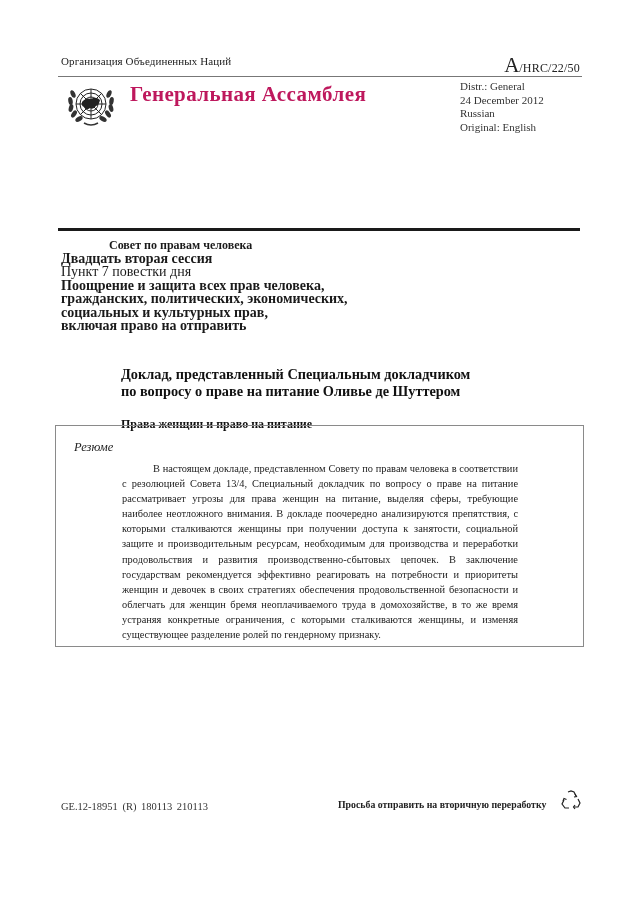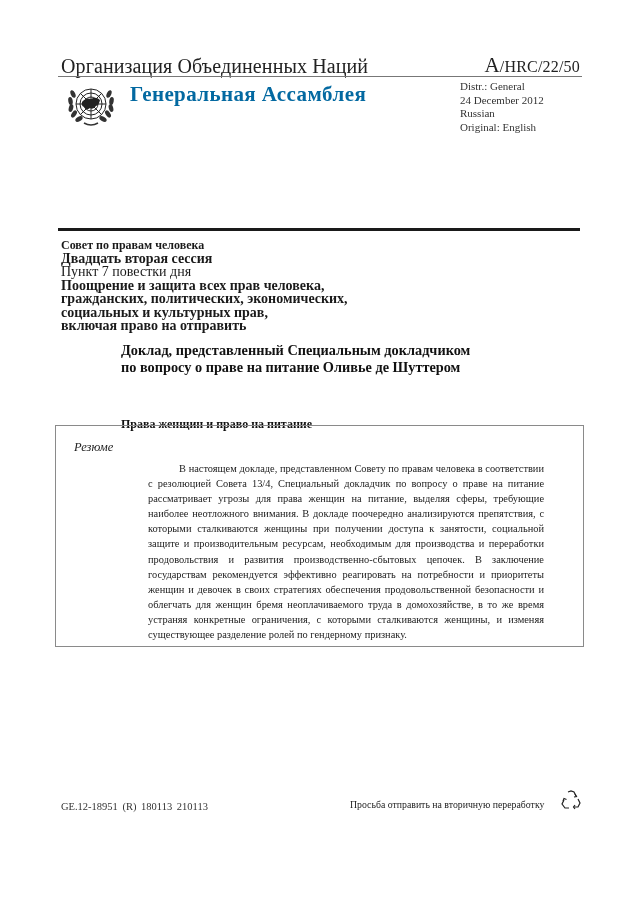--- a/index.html
+++ b/index.html
@@ -1,49 +1,49 @@
 <!DOCTYPE html>
 <html><head>
   <meta charset="utf-8">
   <style>
     html, body { margin: 0; padding: 0; background: #ffffff; }
     body { width: 640px; height: 905px; position: relative; overflow: hidden;
            font-family: "Liberation Serif", "DejaVu Serif", serif; color: #1a1a1a; }
     .abs { position: absolute; }
 
-    .org-name { left: 61px; top: 55px; font-size: 20px; letter-spacing: 0.1px; color: #222; }
+    .org-name { left: 61px; top: 55px; font-size: 11px; letter-spacing: 0.1px; color: #222; }
     .symbol-code { right: 60px; top: 53px; white-space: nowrap; color: #222; }
     .symbol-code .big { font-size: 21px; font-weight: normal; }
-    .symbol-code .small { font-size: 16px; letter-spacing: 0.2px; margin-top: 41px; }
+    .symbol-code .small { font-size: 12px; letter-spacing: 0.2px; margin-top: 41px; }
     .top-rule { left: 58px; top: 76px; width: 524px; height: 1px; background: #777; }
 
     .un-emblem { left: 62px; top: 80px; width: 58px; height: 50px; }
-    .assembly-title { left: 130px; top: 82px; font-size: 21px; font-weight: bold; letter-spacing: 0.4px; color: #0369a1; }
+    .assembly-title { left: 130px; top: 82px; font-size: 21px; font-weight: bold; letter-spacing: 0.4px; color: #be185d; }
 
     .distr { left: 428px; top: 80px; font-size: 11px; line-height: 13.5px; color: #333; margin-left: 32px; }
 
     .thick-rule { left: 58px; top: 228px; width: 522px; height: 3px; background: #1a1a1a; }
 
     .council-block { left: 61px; top: 238px; color: #1a1a1a; }
-    .council-block .c-title { font-size: 12px; font-weight: bold; line-height: 14px; }
+    .council-block .c-title { font-size: 12px; font-weight: bold; line-height: 14px; margin-left: 48px; }
     .council-block .c-line { font-size: 14px; line-height: 13.4px; }
     .council-block .bold { font-weight: bold; }
 
-    .report-title { left: 121px; top: 342px; font-size: 14.3px; font-weight: bold; line-height: 17px; color: #111; }
+    .report-title { left: 121px; top: 366px; font-size: 14.3px; font-weight: bold; line-height: 17px; color: #111; }
     .subtitle { left: 121px; top: 401px; font-size: 12px; font-weight: bold; color: #111; margin-top: 16px; }
 
     .summary-box { left: 55px; top: 425px; width: 529px; height: 222px;
                    border: 1px solid #8a8a8a; box-sizing: border-box; }
     .summary-label { left: 74px; top: 440px; font-size: 12.5px; font-style: italic; color: #222; }
     .summary-text { left: 122px; top: 461px; width: 396px; font-size: 10.4px; line-height: 15.1px;
-                    text-align: justify; color: #222; margin-left: 26px; }
+                    text-align: justify; color: #222; }
     .summary-text p { margin: 0; text-indent: 31px; }
 
     .doc-code { left: 61px; top: 801px; font-size: 10.5px; color: #333; word-spacing: 2px; }
-    .recycle-note { left: 350px; top: 799px; font-size: 9.8px; font-weight: normal; color: #222; }
+    .recycle-note { left: 338px; top: 799px; font-size: 9.8px; font-weight: bold; color: #222; }
     .recycle-icon { left: 560px; top: 789px; width: 22px; height: 22px; }
   </style>
 </head>
 <body>
 
 <div class="abs org-name">Организация Объединенных Наций</div>
 <div class="abs symbol-code"><span class="big">A</span><span class="small">/HRC/22/50</span></div>
 <div class="abs top-rule"></div>
 
 <svg class="abs un-emblem" viewBox="0 0 58 50">

